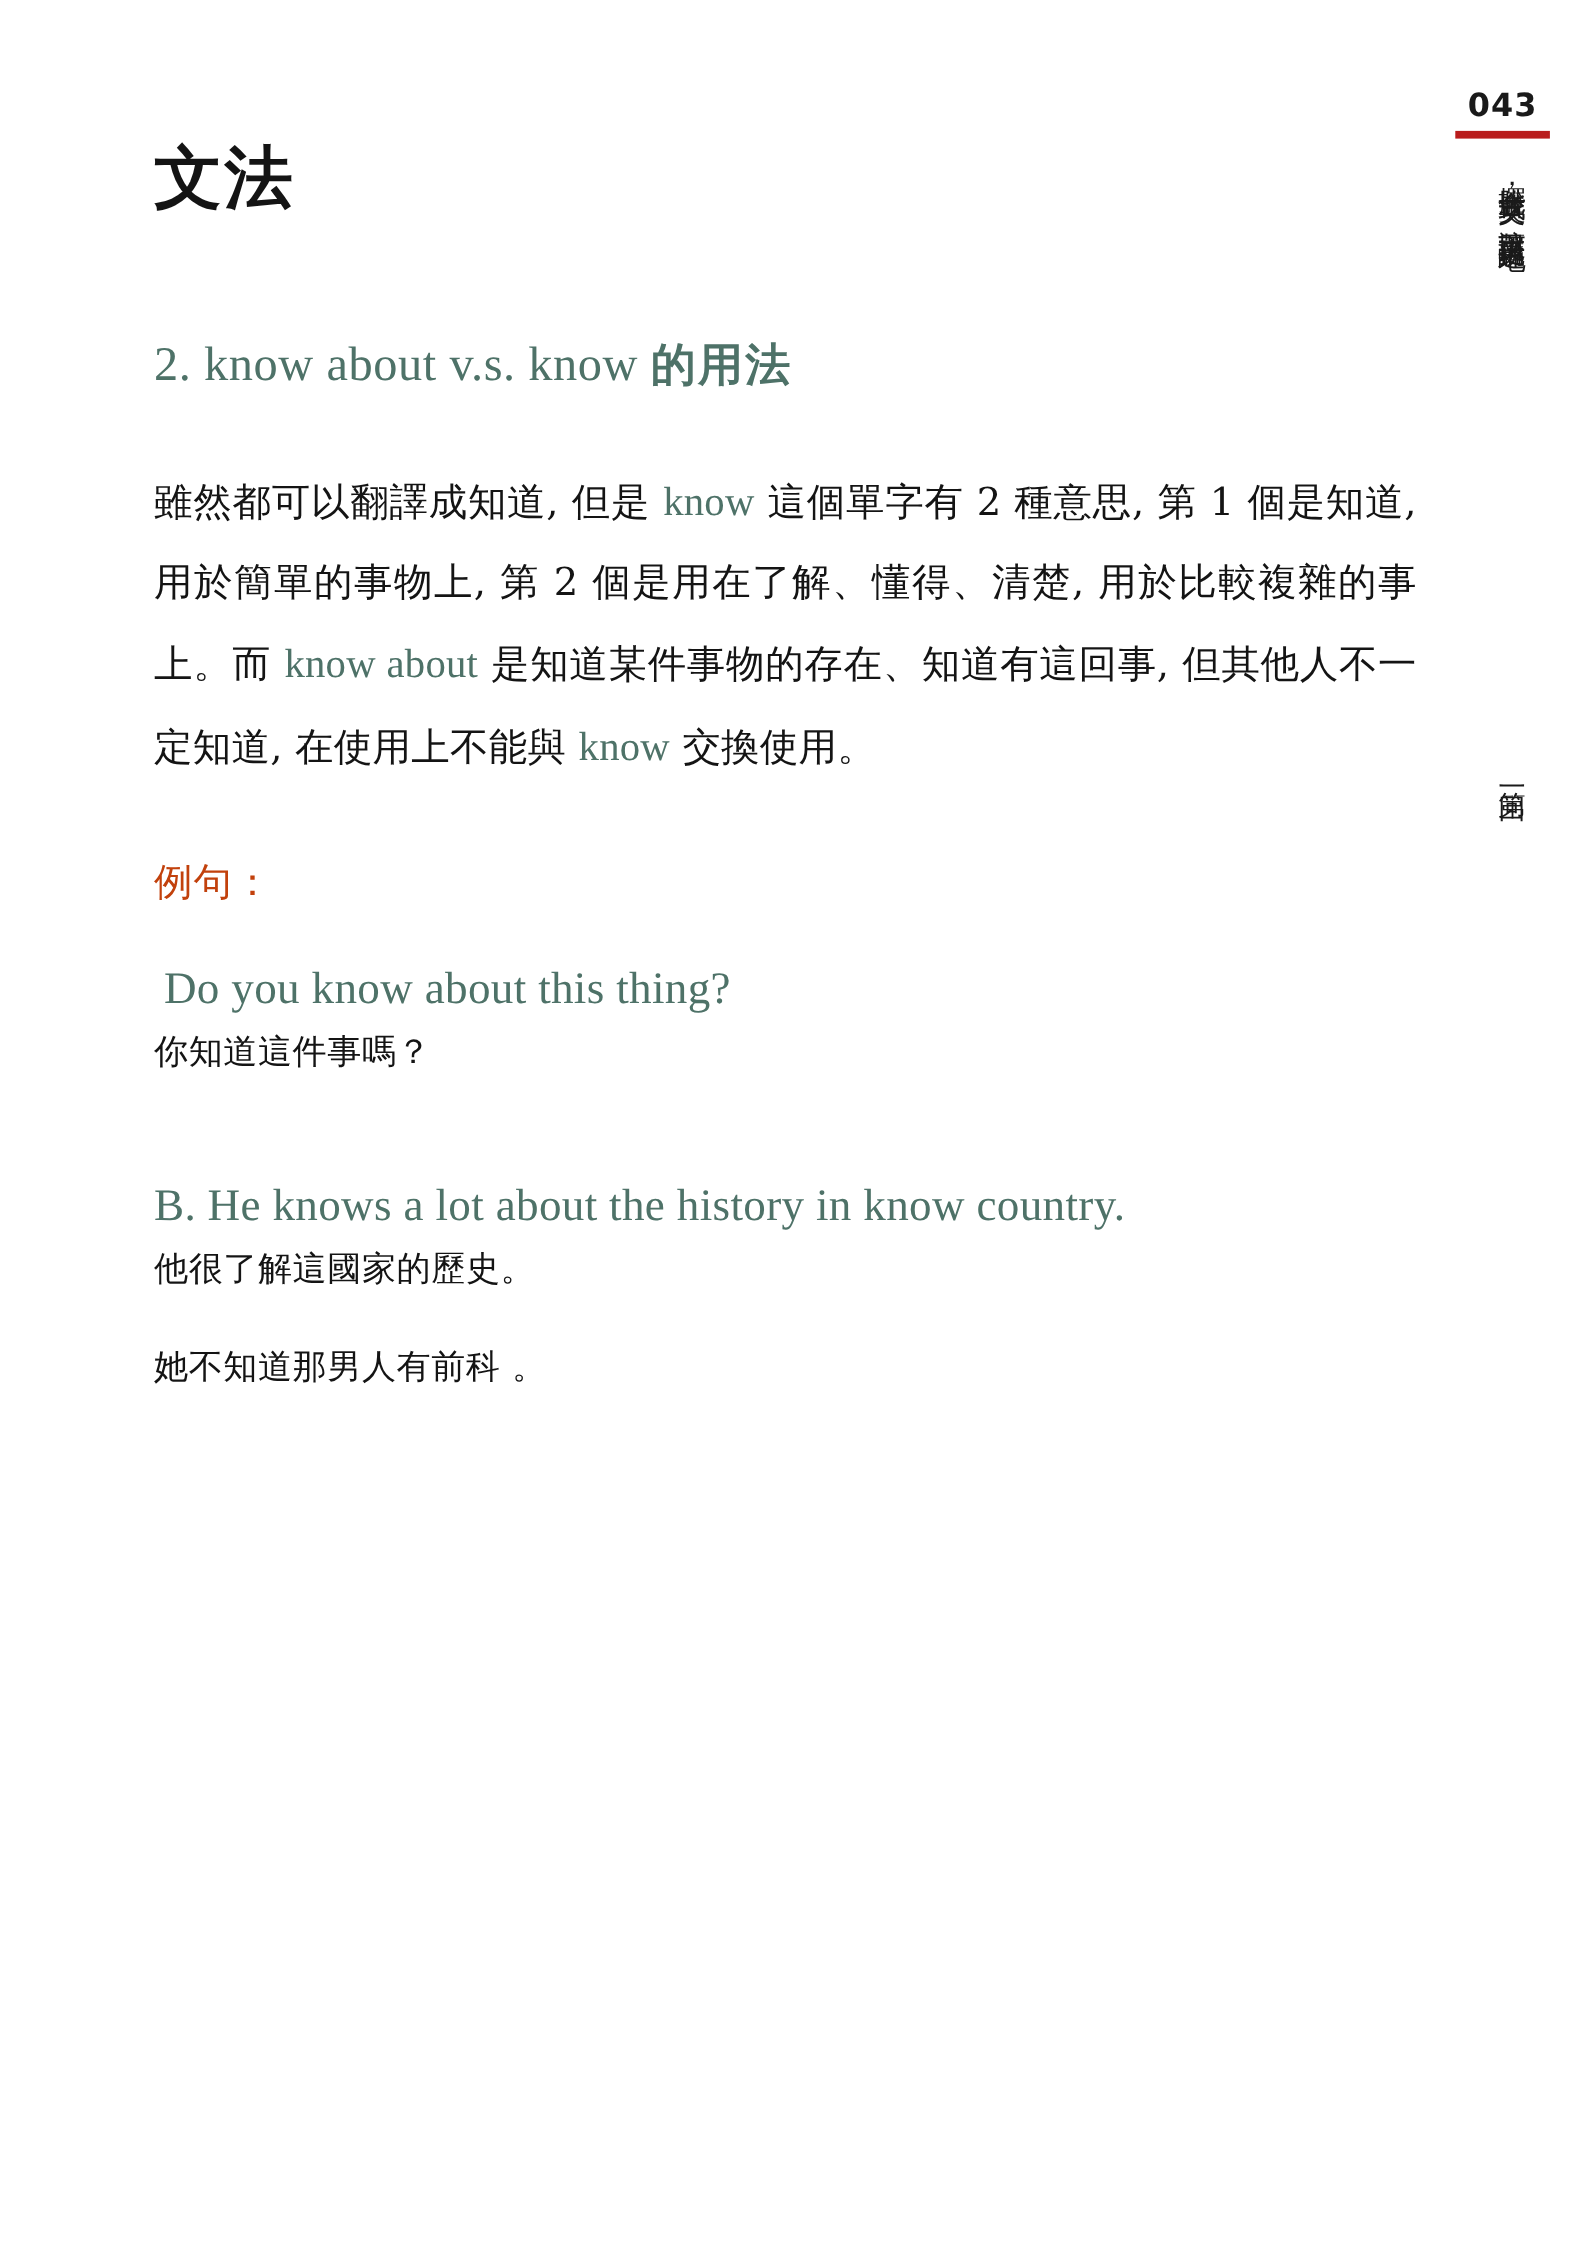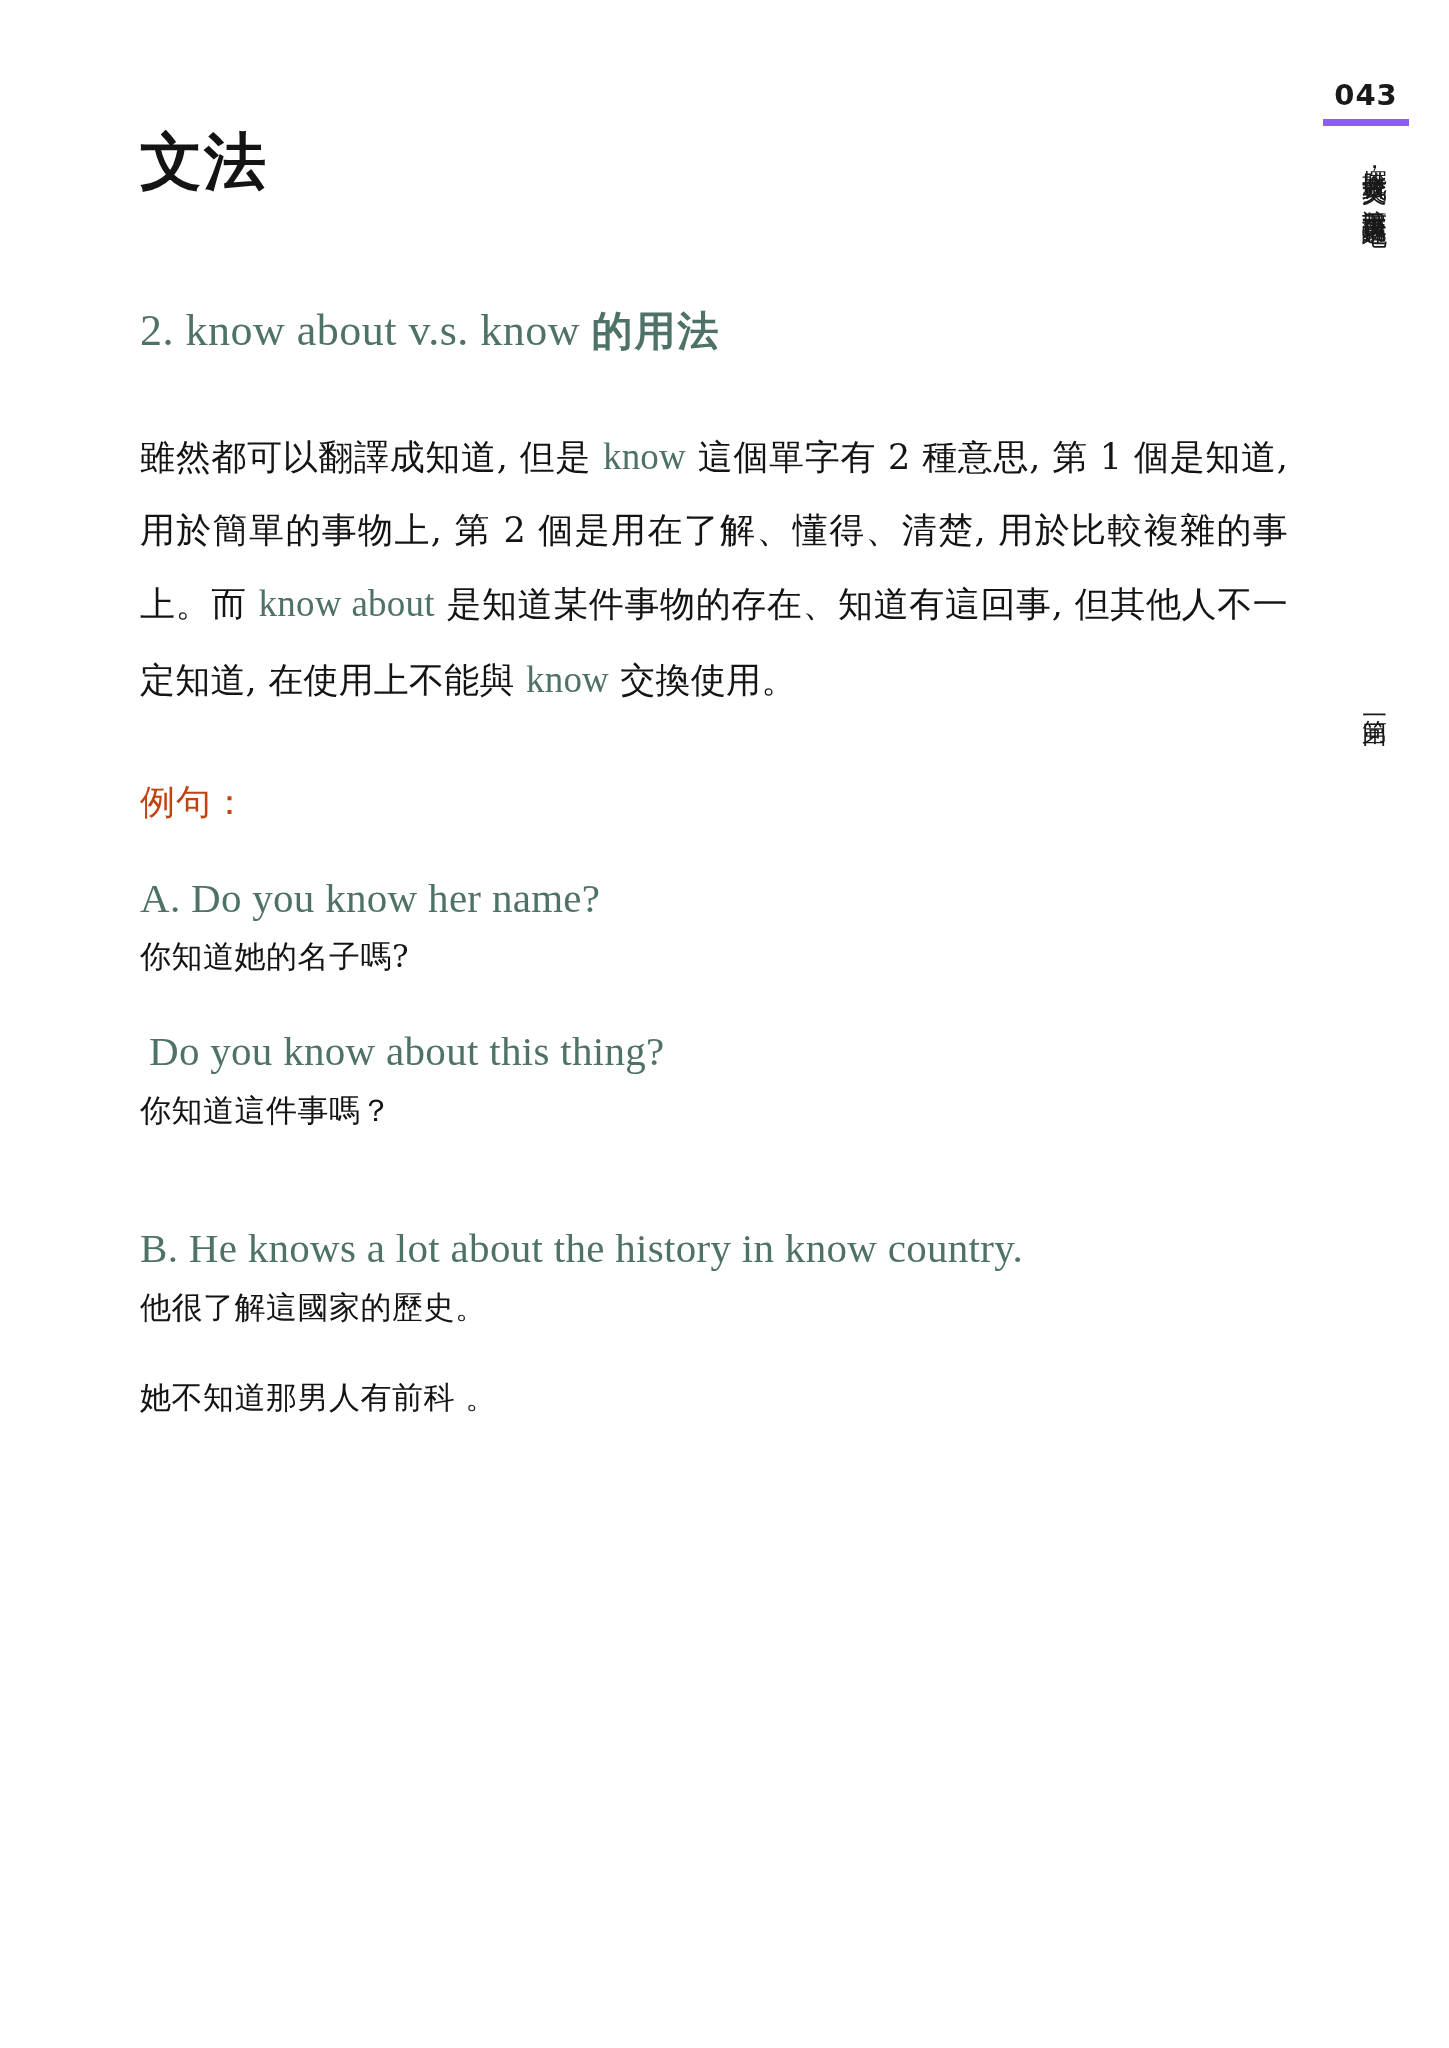--- a/index.html
+++ b/index.html
@@ -36,21 +36,21 @@
     top: 78px;
     right: 40px;
     min-width: 86px;
     text-align: center;
     font-family: "DejaVu Sans", sans-serif;
     font-weight: 700;
     font-size: 29px;
     letter-spacing: 1px;
     color: #1a1a1a;
     padding-bottom: 7px;
-    border-bottom: 7px solid #8b5cf6;
+    border-bottom: 7px solid #b91c1c;
   }
   .vertical-title {
     position: absolute;
     top: 150px;
     right: 58px;
     writing-mode: vertical-rl;
     text-orientation: upright;
     font-family: "DejaVu Sans", sans-serif;
     font-size: 25px;
     line-height: 1.32;
@@ -185,24 +185,20 @@
       <span>2.  know about v.s. know</span>
       <span class="cjk">的用法</span>
     </h2>
 
     <p class="body-para">
       <span>雖然都可以翻譯成知道, 但是 </span><span class="en">know</span><span> 這個單字有 2 種意思, 第 1 個是知道, 用於簡單的事物上, 第 2 個是用在了解、懂得、清楚, 用於比較複雜的事上。而 </span><span class="en">know about</span><span> 是知道某件事物的存在、知道有這回事, 但其他人不一定知道, 在使用上不能與 </span><span class="en">know</span><span> 交換使用。</span>
     </p>
 
     <p class="example-label">例句：</p>
 
-    <div class="ex-block">
-      <p class="ex-en">A. Do you know her name?</p>
-      <p class="ex-zh">你知道她的名子嗎?</p>
-    </div>
 
     <div class="ex-block">
       <p class="ex-en indent">Do you know about this thing?</p>
       <p class="ex-zh">你知道這件事嗎？</p>
     </div>
 
     <div class="ex-block gap-big">
       <p class="ex-en">B. He knows a lot about the history in know country.</p>
       <p class="ex-zh">他很了解這國家的歷史。</p>
     </div>

